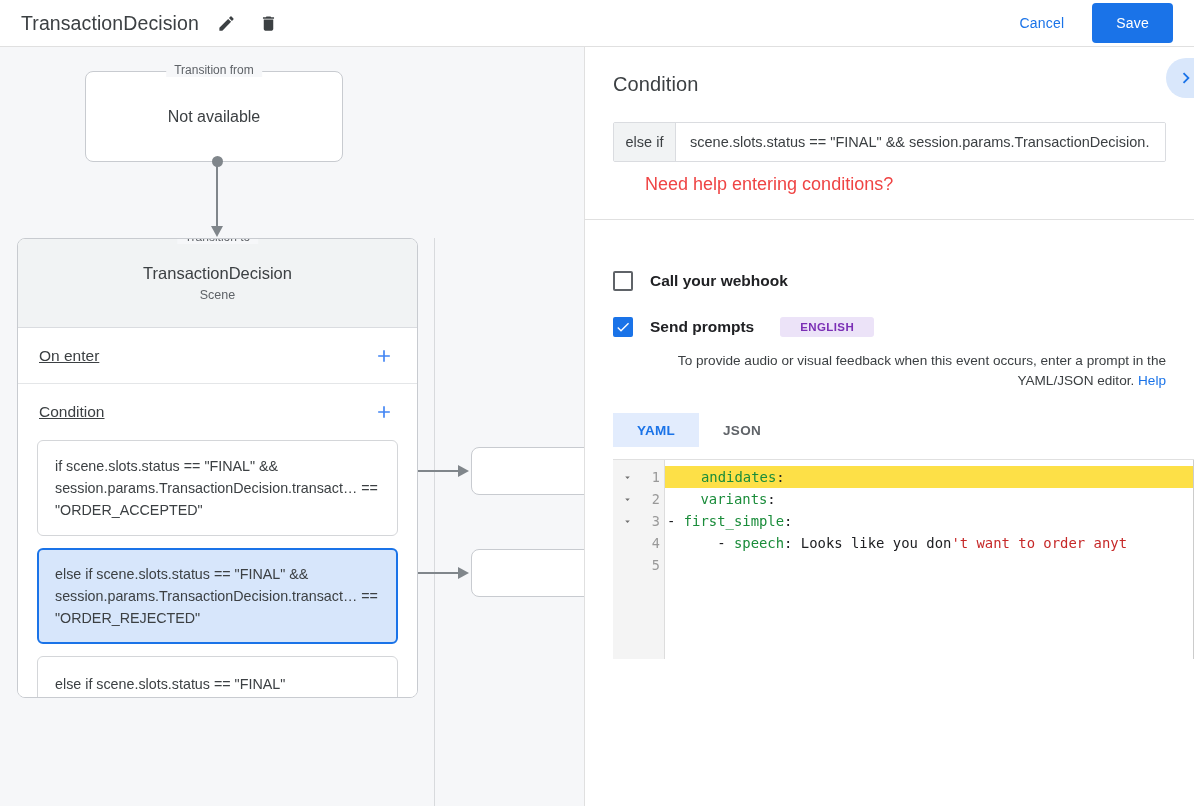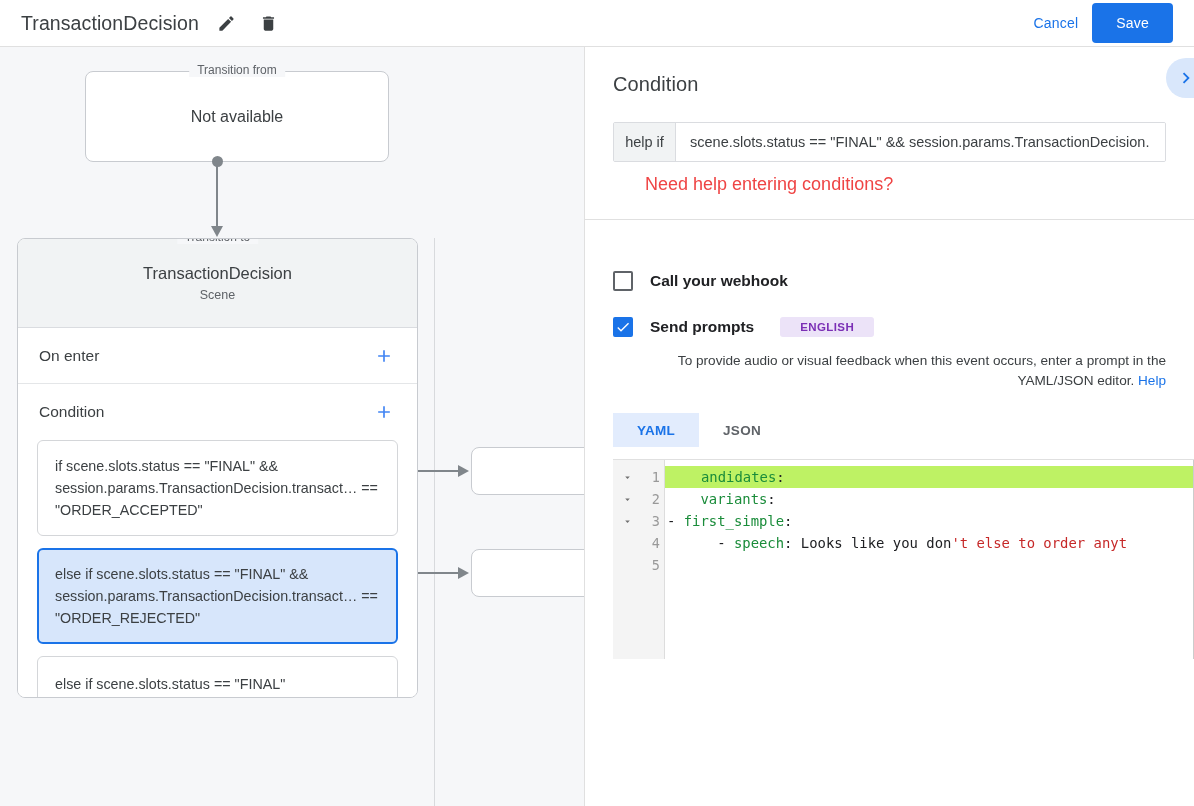--- a/index.html
+++ b/index.html
@@ -22,21 +22,21 @@
     margin-left: 21px;
     font-size: 19.5px; color: #3c4043; letter-spacing: .1px;
   }
   .icon-btn {
     width: 28px; height: 28px; margin-left: 14px;
     display: flex; align-items: center; justify-content: center;
     cursor: pointer; border-radius: 50%; background: none; border: none;
   }
   .icon-btn svg { fill: #3c4043; }
   .topbar-right {
-    margin-left: auto; display: flex; align-items: center; gap: 0;
+    margin-left: auto; display: flex; align-items: center; gap: 14px;
     padding-right: 21px;
   }
   .cancel-link {
     color: #1a73e8; font-size: 14px; font-weight: 500;
     padding: 9px 14px; cursor: pointer; background: none; border: none;
     border-radius: 4px; letter-spacing: .2px;
   }
   .save-btn {
     background: #1a73e8; color: #ffffff; font-size: 14px; font-weight: 500;
     border: none; border-radius: 4px; padding: 0 24px; height: 40px;
@@ -56,21 +56,21 @@
     background: #ffffff;
   }
   .fieldset .legend {
     position: absolute; top: -9px; left: 50%; transform: translateX(-50%);
     background: #f6f7f9; padding: 0 8px;
     font-size: 12px; color: #5f6368; white-space: nowrap;
   }
 
   
   .tfrom {
-    left: 85px; top: 24px; width: 304px; height: 91px;
+    left: 85px; top: 24px; width: 258px; height: 91px;
     display: flex; align-items: center; justify-content: center;
   }
   .tfrom .body { font-size: 16px; color: #3c4043; }
 
   
   .connector { position: absolute; left: 216px; top: 115px; width: 2px; height: 78px; }
   .conn-line { position: absolute; left: 0; top: 0; width: 2px; height: 68px; background: #80868b; }
   .conn-dot {
     position: absolute; left: -4px; top: -6px; width: 11px; height: 11px;
     border-radius: 50%; background: #80868b;
@@ -101,21 +101,21 @@
   .scene-name { font-size: 16.5px; color: #3c4043; }
   .scene-type { font-size: 12.5px; color: #5f6368; }
 
   .section-row {
     height: 56px; display: flex; align-items: center;
     padding: 0 21px 0 21px;
     border-bottom: 1px solid #e4e6e8;
     background: #ffffff;
   }
   .section-row.noborder { border-bottom: none; }
-  .section-title { font-size: 15.5px; color: #3c4043; }
+  .section-title { font-size: 15.5px; color: #3c4043; text-decoration: underline; }
   .plus {
     margin-left: auto; width: 24px; height: 24px;
     display: flex; align-items: center; justify-content: center;
     cursor: pointer;
   }
   .plus svg { fill: #4285f4; }
 
   .cond-list { padding: 0 19px 16px 19px; background: #ffffff; }
   .cond-card {
     border: 1px solid #d4d6d9; border-radius: 6px; background: #ffffff;
@@ -254,21 +254,21 @@
     font-family: "DejaVu Sans Mono", monospace; font-size: 13.5px; color: #999999;
   }
   .code-col {
     flex: 1; padding-top: 6px; position: relative; overflow: hidden;
   }
   .cline {
     height: 22px; line-height: 22px; white-space: pre;
     font-family: "DejaVu Sans Mono", monospace; font-size: 13.9px; color: #202124;
     padding-left: 2px;
   }
-  .cline.hl { background: #bef264; padding-left: 36px; }
+  .cline.hl { background: #fde047; padding-left: 36px; }
   .k { color: #1a8c3a; }
   .p { color: #202124; }
   .s { color: #c62828; }
   .editor-caret {
     position: absolute; right: 0; top: 0; width: 1px; height: 200px; background: #cccccc;
   }
 </style>
 </head>
 <body>
 
@@ -364,21 +364,21 @@
 
     <div class="panel-top">
       <div class="panel-h">Condition</div>
       <div class="collapse-btn">
         <svg width="22" height="22" viewBox="0 0 24 24">
             <path d="M8.59 16.59 13.17 12 8.59 7.41 10 6l6 6-6 6-1.41-1.41z"></path>
           </svg>
       </div>
 
       <div class="cond-input-row">
-        <div class="cond-prefix">help if</div>
+        <div class="cond-prefix">else if</div>
         <input class="cond-input" type="text" value="scene.slots.status == &quot;FINAL&quot; &amp;&amp; session.params.TransactionDecision." style="">
       </div>
       <a class="help-link">Need help entering conditions?</a>
     </div>
 
     <div class="panel-divider"></div>
 
     <div class="panel-body">
 
       <div class="check-row">
@@ -431,20 +431,20 @@
             <div class="num">1</div>
             <div class="num">2</div>
             <div class="num">3</div>
             <div class="num">4</div>
             <div class="num">5</div>
           </div>
         <div class="code-col">
             <div class="cline hl"><span class="k">andidates</span><span class="p">:</span></div>
             <div class="cline"><span class="p">    </span><span class="k">variants</span><span class="p">:</span></div>
             <div class="cline"><span class="p">- </span><span class="k">first_simple</span><span class="p">:</span></div>
-            <div class="cline"><span class="p">      - </span><span class="k">speech</span><span class="p">: </span><span class="p">Looks like you don</span><span class="s">'t else to order anyt</span></div>
+            <div class="cline"><span class="p">      - </span><span class="k">speech</span><span class="p">: </span><span class="p">Looks like you don</span><span class="s">'t want to order anyt</span></div>
             <div class="cline">&nbsp;</div>
           </div>
         <div class="editor-caret"></div>
       </div>
     </div>
   </div>
 </div>
 
 </body></html>

